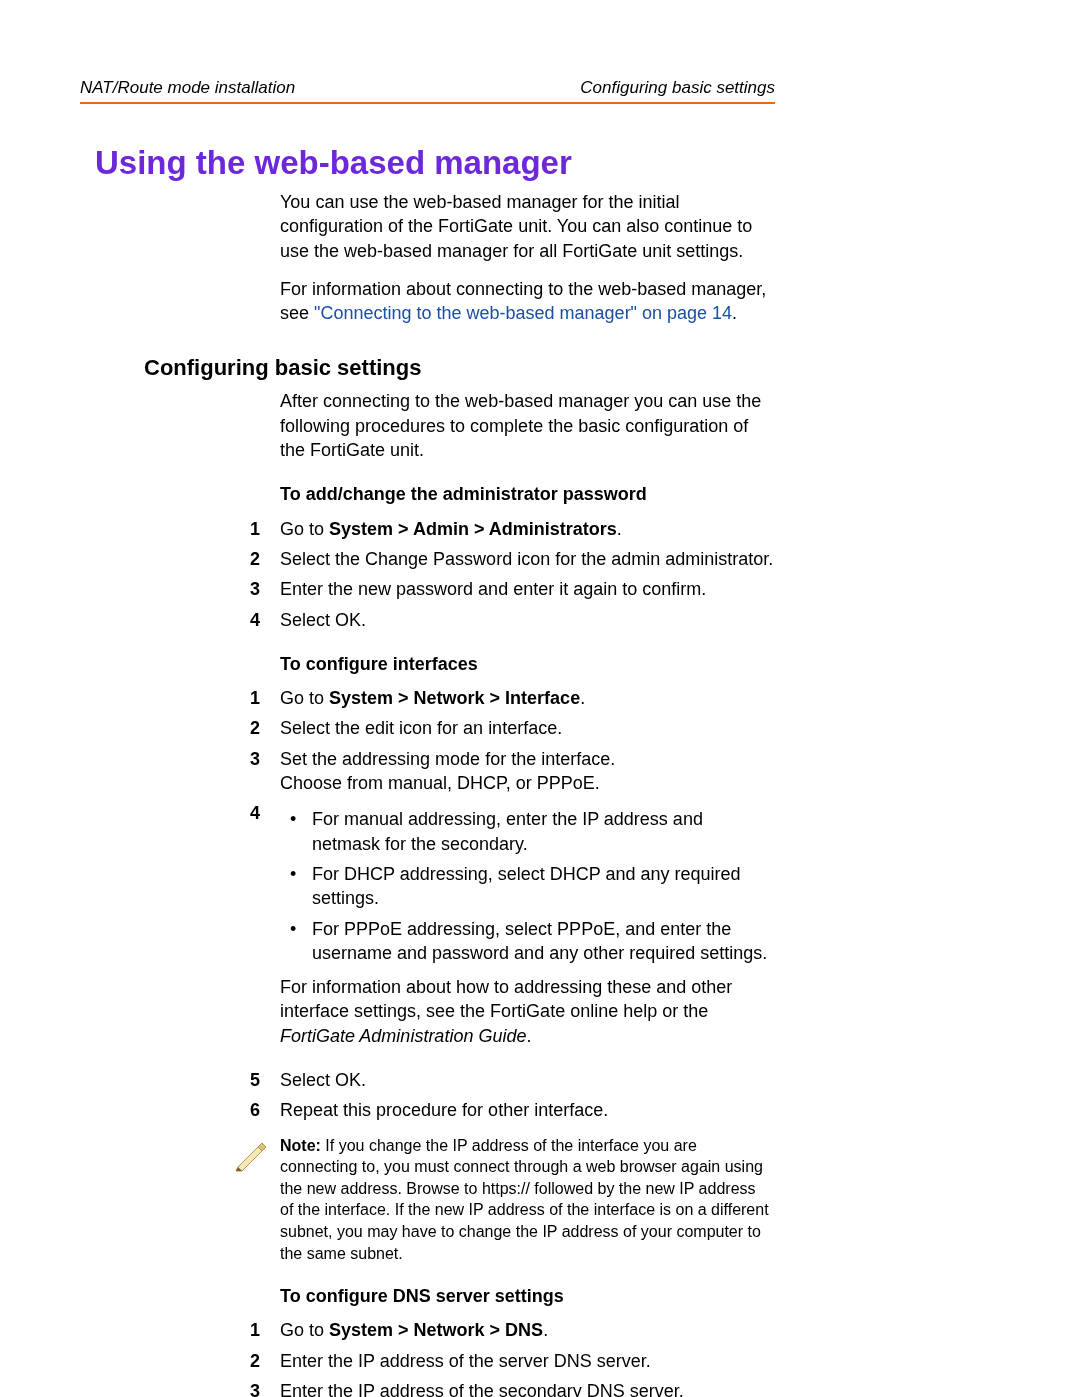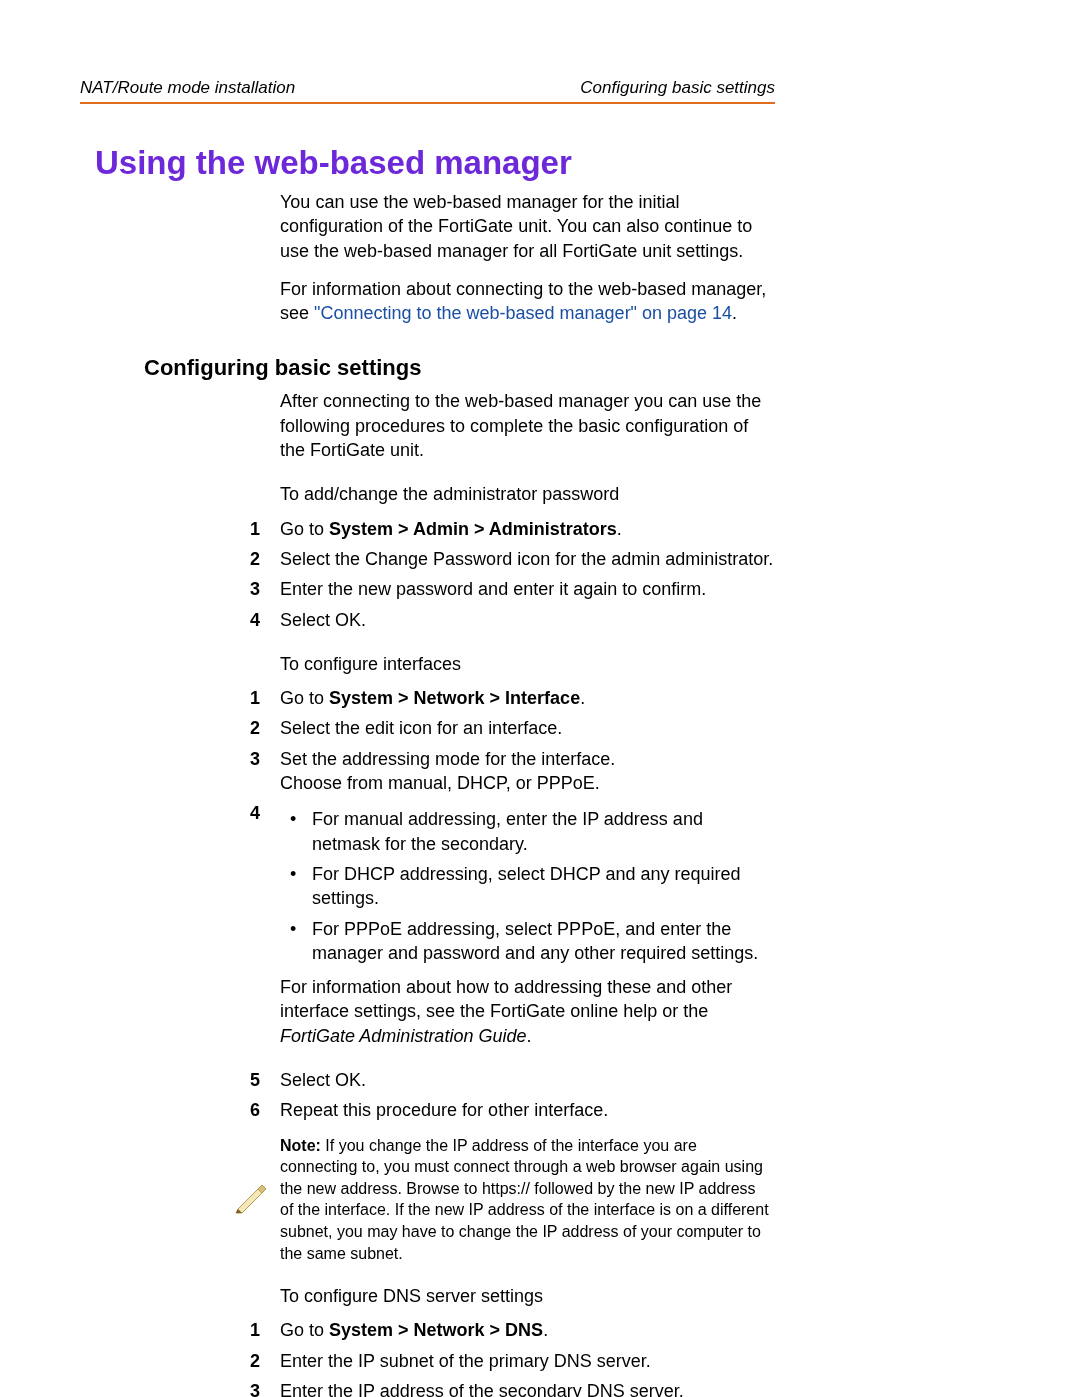--- a/index.html
+++ b/index.html
@@ -40,21 +40,21 @@
   }
   .xref {
     color: #1a4fa3;
   }
   h2.subheading {
     font-size: 22px;
     font-weight: bold;
     margin: 30px 0 8px 64px;
   }
   .proc-title {
-    font-weight: normal;
+    font-weight: bold;
     font-size: 18px;
     margin: 20px 0 10px 0;
   }
   .step-row {
     display: flex;
     margin: 6px 0 6px -30px;
     font-size: 18px;
     line-height: 1.35;
   }
   .step-num {
@@ -73,21 +73,21 @@
     line-height: 1.35;
   }
   .bullet-dot {
     width: 22px;
     flex-shrink: 0;
   }
   .bullet-text { flex: 1; }
   .note-block {
     display: flex;
     margin: 12px 4px 12px -48px;
-    align-items: center;
+    align-items: flex-start;
   }
   .note-icon {
     width: 48px;
     flex-shrink: 0;
     padding-top: 2px;
   }
   .note-text {
     flex: 1;
     font-size: 16px;
     line-height: 1.35;
@@ -165,21 +165,21 @@
         <div class="bullet-row">
           <div class="bullet-dot">•</div>
           <div class="bullet-text">For manual addressing, enter the IP address and netmask for the secondary.</div>
         </div>
         <div class="bullet-row">
           <div class="bullet-dot">•</div>
           <div class="bullet-text">For DHCP addressing, select DHCP and any required settings.</div>
         </div>
         <div class="bullet-row">
           <div class="bullet-dot">•</div>
-          <div class="bullet-text">For PPPoE addressing, select PPPoE, and enter the manager and password and any other required settings.</div>
+          <div class="bullet-text">For PPPoE addressing, select PPPoE, and enter the username and password and any other required settings.</div>
         </div>
         <div class="para" style="margin-top:10px;">
           <span>For information about how to addressing these and other interface settings, see the FortiGate online help or the </span><i>FortiGate Administration Guide</i><span>.</span>
         </div>
       </div>
     </div>
     <div class="step-row">
       <div class="step-num">5</div>
       <div class="step-text">Select OK.</div>
     </div>
@@ -204,21 +204,21 @@
     <div class="proc-title">To configure DNS server settings</div>
 
     <div class="step-row">
       <div class="step-num">1</div>
       <div class="step-text">
         <span>Go to </span><b>System &gt; Network &gt; DNS</b><span>.</span>
       </div>
     </div>
     <div class="step-row">
       <div class="step-num">2</div>
-      <div class="step-text">Enter the IP subnet of the primary DNS server.</div>
+      <div class="step-text">Enter the IP address of the server DNS server.</div>
     </div>
     <div class="step-row">
       <div class="step-num">3</div>
       <div class="step-text">Enter the IP address of the secondary DNS server.</div>
     </div>
     <div class="step-row">
       <div class="step-num">4</div>
       <div class="step-text">Select OK.</div>
     </div>
 

